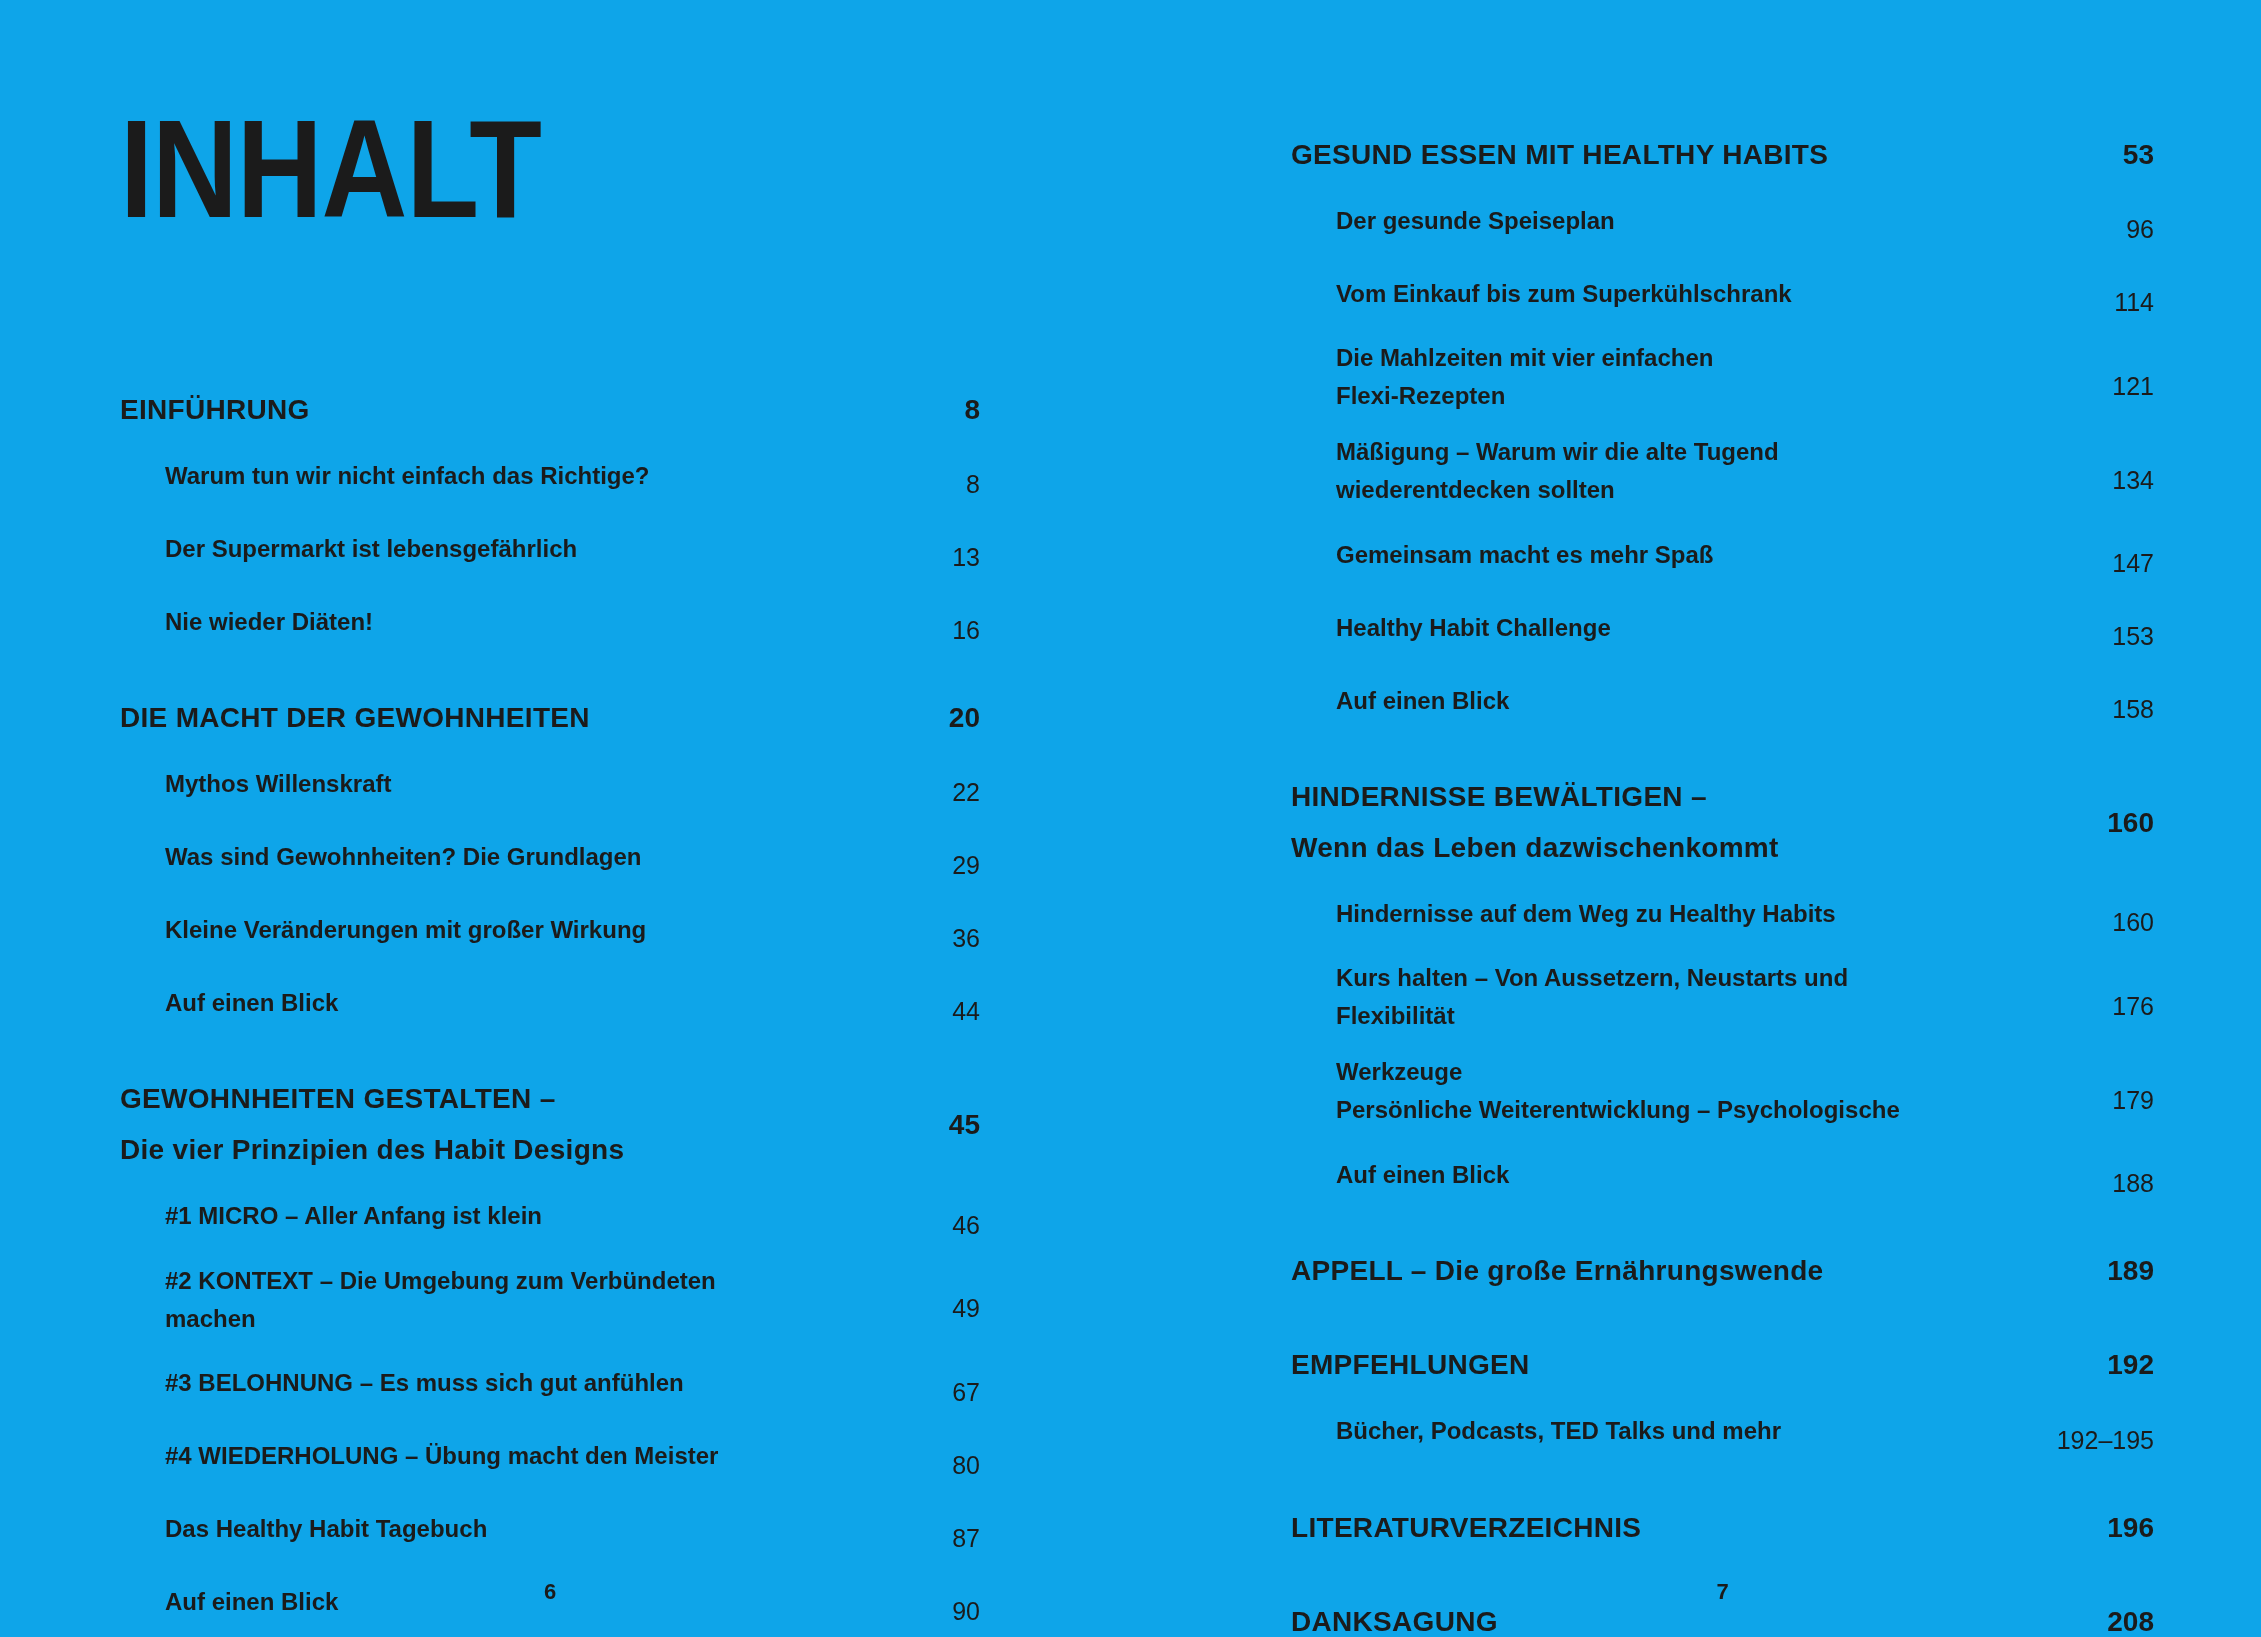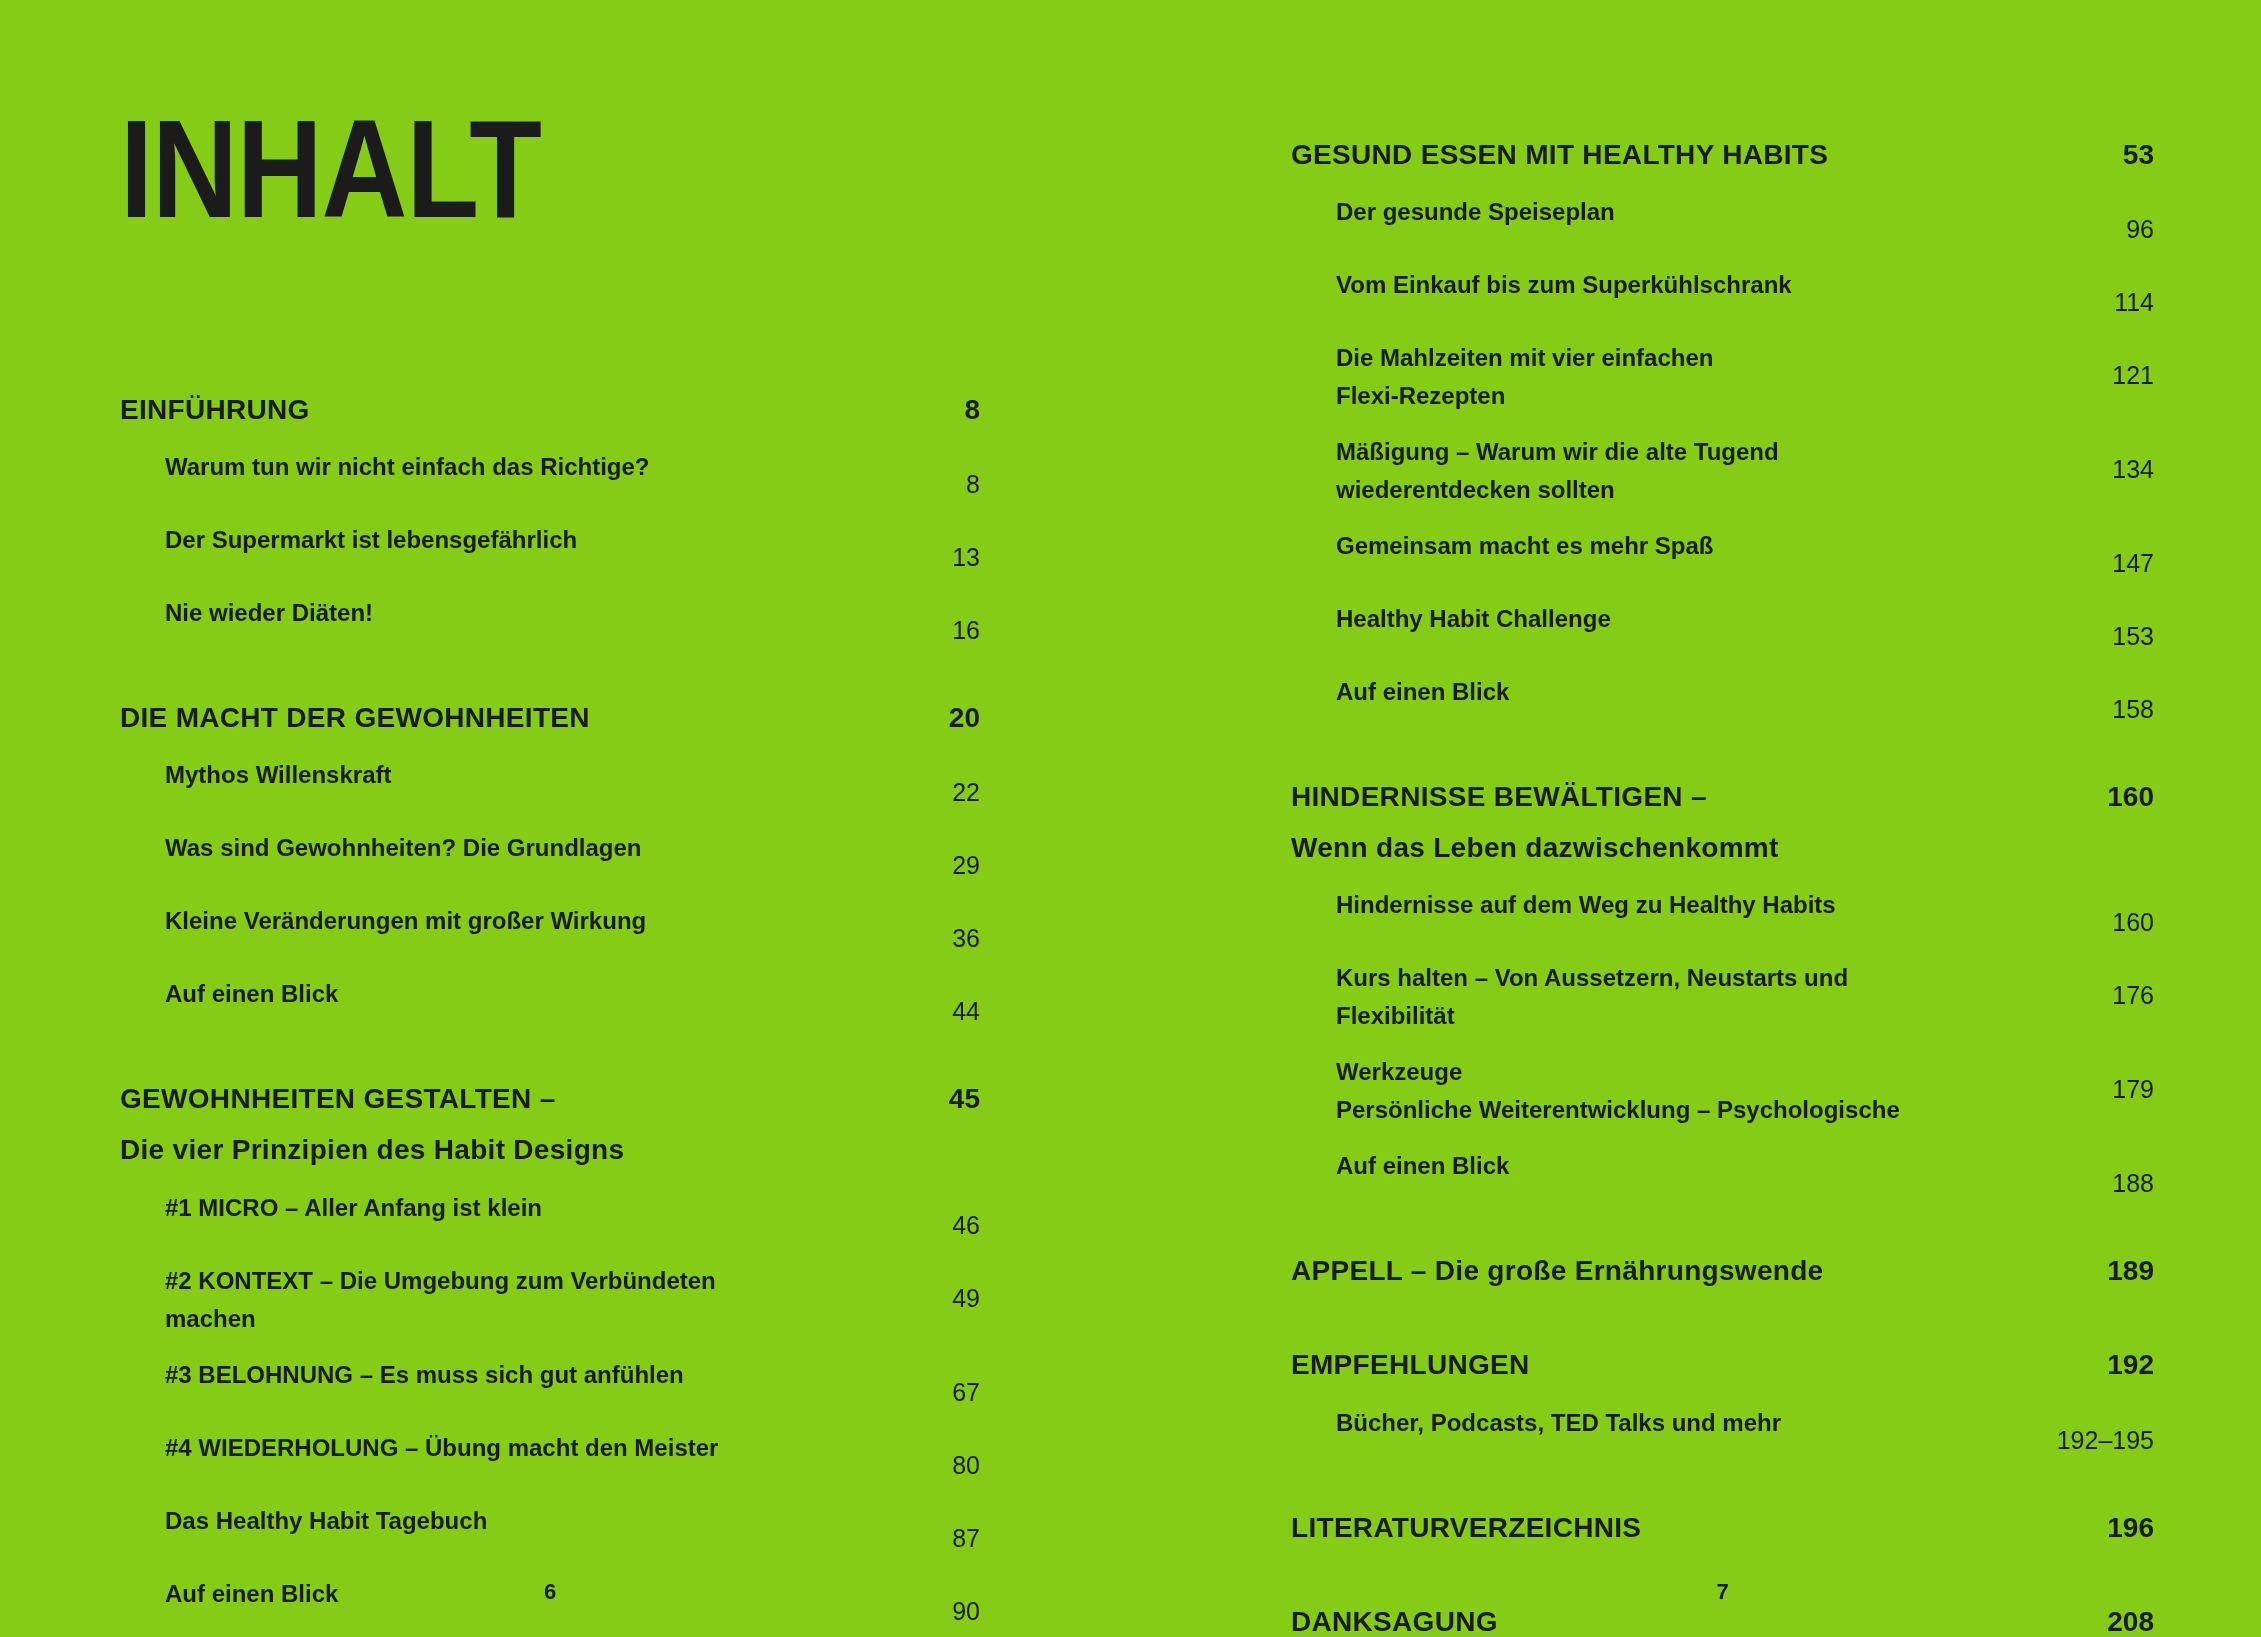--- a/index.html
+++ b/index.html
@@ -1,19 +1,19 @@
 <!DOCTYPE html>
 <html style="font-size:10.6px"><head>
 <meta charset="utf-8">
 <style>
   html,body{margin:0;padding:0;background:#ffffff;}
   .spread{
     position:relative;
     width:2261px;height:1637px;
-    background:#84cc16;
+    background:#0ea5e9;
     color:#1b1b1b;
     font-family:"Liberation Sans", sans-serif;
     overflow:hidden;
   }
   .col{position:absolute;top:0;}
   .col-left{left:120px;width:860px;}
   .col-right{left:1291px;width:863px;padding-top:129px;}
   .title{
     margin:99px 0 0 0;
     font-size:140px;line-height:140px;
@@ -21,21 +21,21 @@
     letter-spacing:-1.3px;
     transform:scaleX(0.85);
     transform-origin:left top;
     white-space:nowrap;
   }
   .rows{margin-top:145px;}
   .col-right .rows{margin-top:0;}
   .row{
     display:flex;
     justify-content:space-between;
-    align-items:flex-start;
+    align-items:center;
     margin:0 0 18px 0;
   }
   .row .text{min-width:0;}
   .row .l{display:block;white-space:nowrap;}
   .row.item .l{font-size:24px;line-height:38px;font-weight:700;}
   .row.item .text{padding-left:45px;}
   .row.item .num{font-size:25px;line-height:38px;font-weight:400;flex:none;margin-top:17px;}
   .row.heading{margin-top:43px;margin-bottom:13.2px;}
   .row.heading:first-child{margin-top:0;}
   .row.heading .l{font-size:28px;line-height:51px;font-weight:800;letter-spacing:0.3px;}

